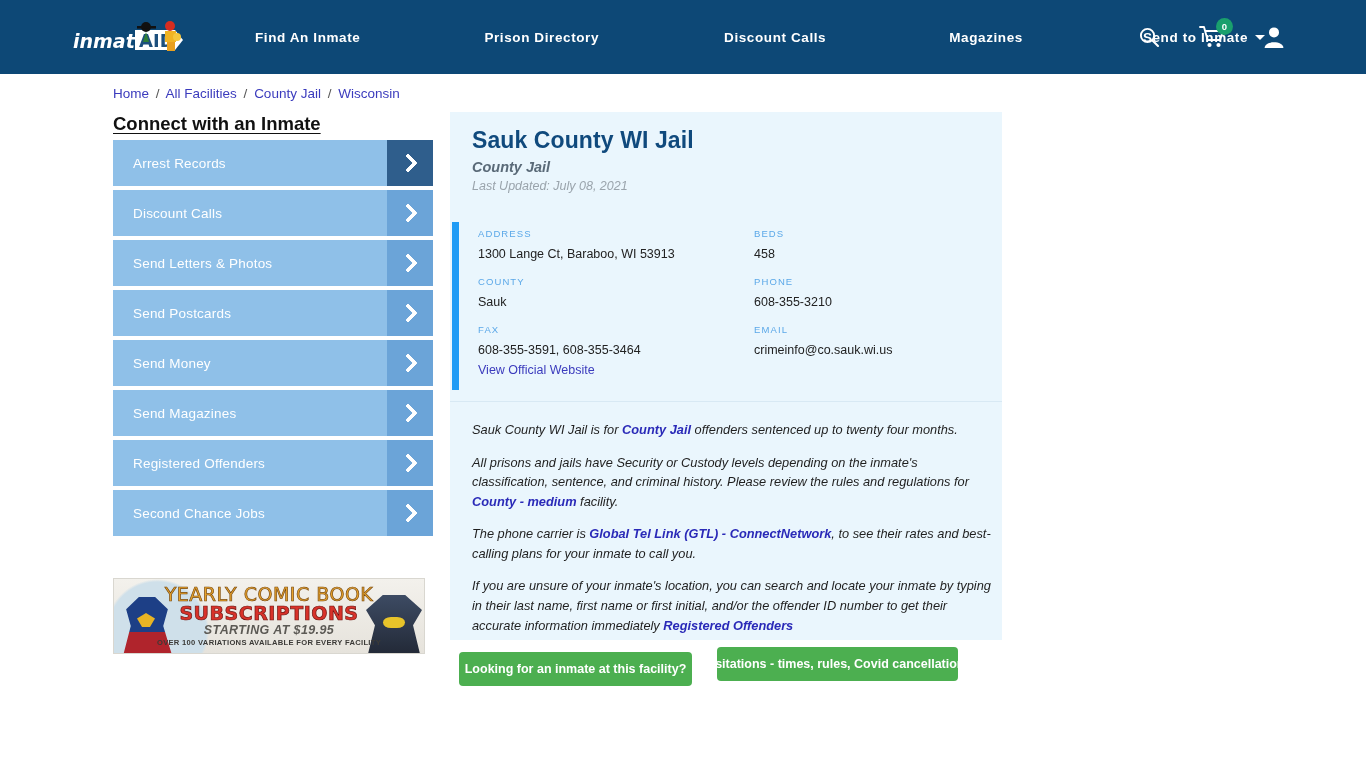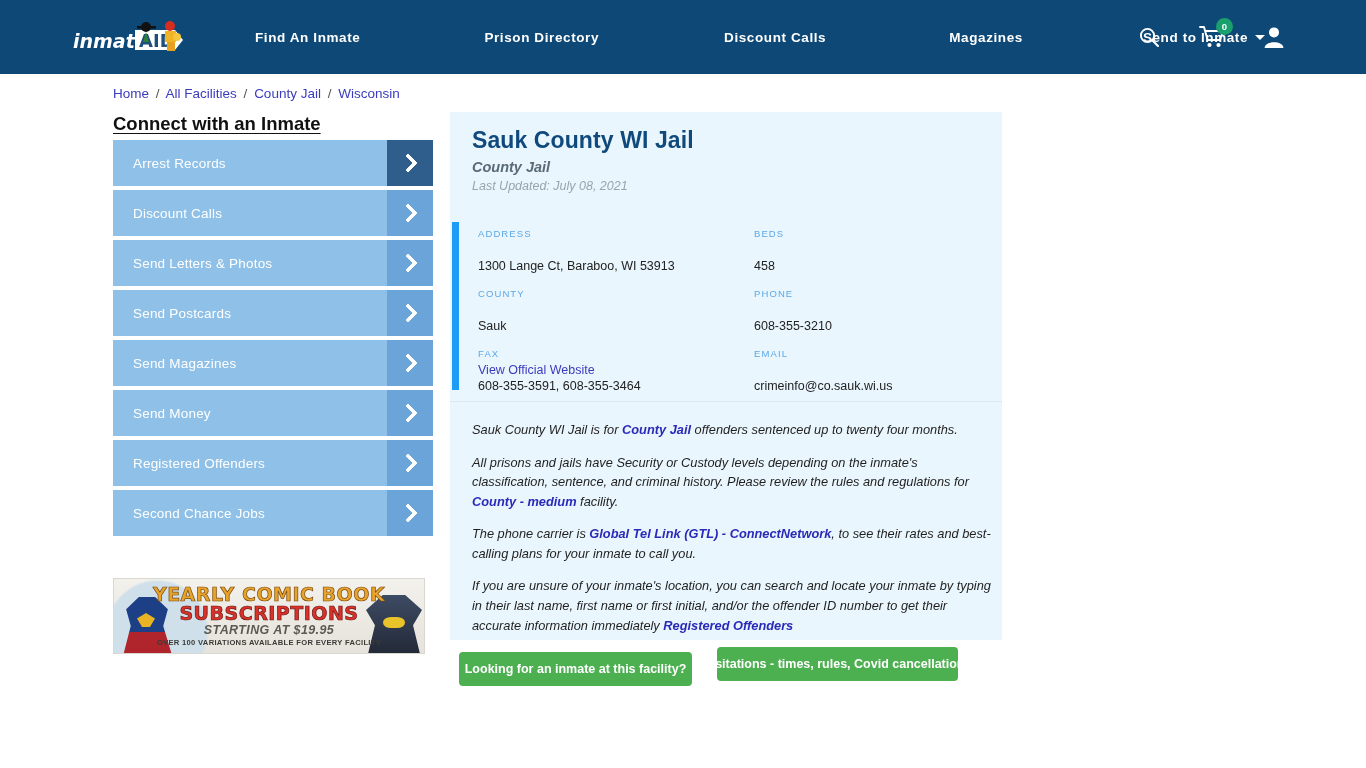--- a/index.html
+++ b/index.html
@@ -97,21 +97,21 @@
     border: 1px solid #d9d7d0;
   }
   .ad-bg {
     position: absolute; inset: 0;
     background:
       radial-gradient(circle at 14% 70%, #cfe0ea 0 18%, transparent 19%),
       linear-gradient(#f3f1ec, #e6e3dc);
   }
   .ad-l1 {
     position: absolute; left: 0; right: 0; top: 4px; text-align: center;
-    font-size: 19px; font-weight: bold; letter-spacing: 0.5px;
+    font-size: 19px; font-weight: normal; letter-spacing: 0.5px;
     color: #e8a32a; -webkit-text-stroke: 0.7px #7a4b12;
     font-family: "DejaVu Sans", sans-serif;
   }
   .ad-l2 {
     position: absolute; left: 0; right: 0; top: 23px; text-align: center;
     font-size: 19px; font-weight: bold; letter-spacing: 0.5px;
     color: #d8322a; -webkit-text-stroke: 0.7px #6b1410;
     font-family: "DejaVu Sans", sans-serif;
   }
   .ad-l3 {
@@ -170,21 +170,21 @@
   .info-grid {
     position: absolute; left: 28px; top: 116px; width: 500px;
     display: grid; grid-template-columns: 276px 224px;
     row-gap: 15px; column-gap: 0;
   }
   .info-label {
     font-size: 9.5px; color: #5ba8e8; letter-spacing: 1.1px;
     text-transform: uppercase; font-weight: normal;
   }
   .info-value {
-    margin-top: 20px; font-size: 12.5px; color: #222222;
+    margin-top: 8px; font-size: 12.5px; color: #222222;
   }
   .official-link {
     position: absolute; left: 28px; top: 251px;
     font-size: 12.5px; color: #3b3bbd; 
     cursor: pointer;
   }
 
   .divider {
     position: absolute; left: 0; right: 0; top: 289px;
     height: 1px; background: #d8e9f4;
@@ -290,27 +290,27 @@
         <i class="chev"></i>
       </span>
   </div>
   <div class="side-btn">
     <span class="side-btn-label">Send Postcards</span>
     <span class="side-btn-arrow">
         <i class="chev"></i>
       </span>
   </div>
   <div class="side-btn">
+    <span class="side-btn-label">Send Money</span>
+    <span class="side-btn-arrow">
+        <i class="chev"></i>
+      </span>
+  </div>
+  <div class="side-btn">
     <span class="side-btn-label">Send Magazines</span>
-    <span class="side-btn-arrow">
-        <i class="chev"></i>
-      </span>
-  </div>
-  <div class="side-btn">
-    <span class="side-btn-label">Send Money</span>
     <span class="side-btn-arrow">
         <i class="chev"></i>
       </span>
   </div>
   <div class="side-btn">
     <span class="side-btn-label">Registered Offenders</span>
     <span class="side-btn-arrow">
         <i class="chev"></i>
       </span>
   </div>

